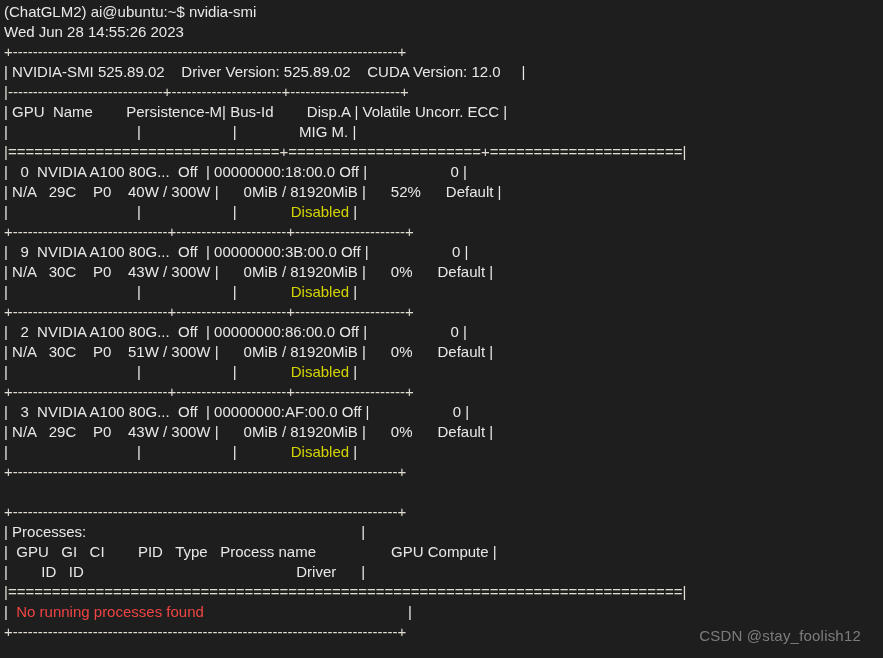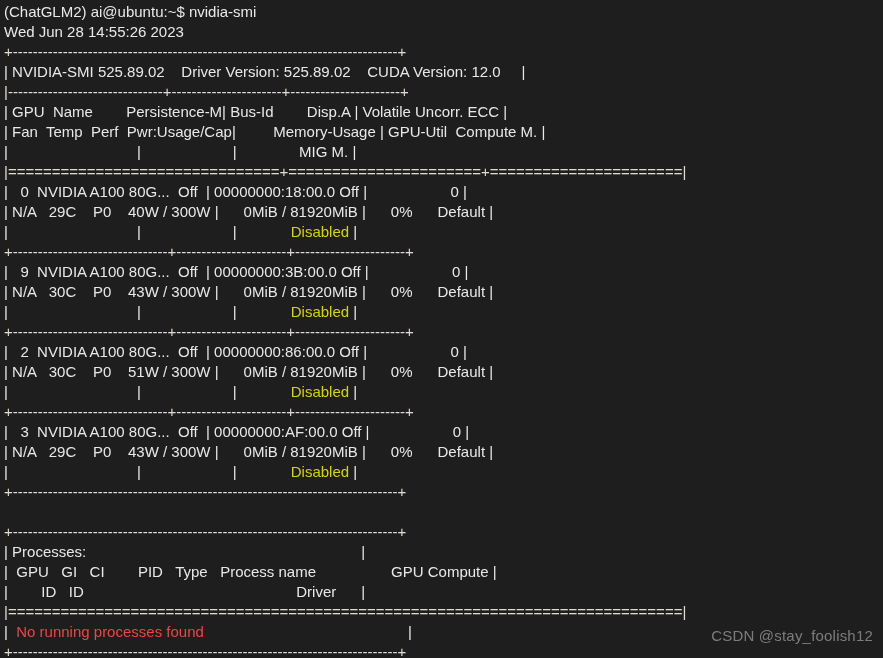--- a/index.html
+++ b/index.html
@@ -34,21 +34,21 @@
   .c-border  { color: #e0dcd2; }
   .c-yellow  { color: #d4d400; margin-top: 24px; }
   .c-red     { color: #ef4444; margin-top: 8px; }
   .c-prompt  { color: #e8e8e8; }
 
   
   .line span { font: inherit; }
 
   #watermark {
     position: absolute;
-    right: 10px;
+    right: 22px;
     bottom: 12px;
     color: #8d8d8d;
     font-family: "Liberation Sans", sans-serif;
     font-size: 15px;
     letter-spacing: 0.2px;
     opacity: 0.85;
     pointer-events: none;
   }
 </style>
 </head>
@@ -57,26 +57,25 @@
 <div id="terminal">
 
   <div class="line c-prompt">(ChatGLM2) ai@ubuntu:~$ nvidia-smi</div>
   <div class="line c-default">Wed Jun 28 14:55:26 2023</div>
 
   <div class="line c-border">+-----------------------------------------------------------------------------+</div>
   <div class="line c-default">| NVIDIA-SMI 525.89.02    Driver Version: 525.89.02    CUDA Version: 12.0     |</div>
   <div class="line c-border">|-------------------------------+----------------------+----------------------+</div>
 
   <div class="line c-default">| GPU  Name        Persistence-M| Bus-Id        Disp.A | Volatile Uncorr. ECC |</div>
-  <div class="line c-default">| Fan  Temp  Perf  Pwr:Usage/Cap|         Memory-Usage | GPU-Util  Compute M. |</div>
   <div class="line c-default">|                               |                      |               MIG M. |</div>
   <div class="line c-border">|===============================+======================+======================|</div>
 
   <div class="line c-default">|   0  NVIDIA A100 80G...  Off  | 00000000:18:00.0 Off |                    0 |</div>
-  <div class="line c-default">| N/A   29C    P0    40W / 300W |      0MiB / 81920MiB |      0%      Default |</div>
+  <div class="line c-default">| N/A   29C    P0    40W / 300W |      0MiB / 81920MiB |      52%      Default |</div>
   <div class="line"><span class="c-default">|                               |                      |             </span><span class="c-yellow">Disabled</span><span class="c-default"> |</span></div>
   <div class="line c-border">+-------------------------------+----------------------+----------------------+</div>
 
   <div class="line c-default">|   9  NVIDIA A100 80G...  Off  | 00000000:3B:00.0 Off |                    0 |</div>
   <div class="line c-default">| N/A   30C    P0    43W / 300W |      0MiB / 81920MiB |      0%      Default |</div>
   <div class="line"><span class="c-default">|                               |                      |             </span><span class="c-yellow">Disabled</span><span class="c-default"> |</span></div>
   <div class="line c-border">+-------------------------------+----------------------+----------------------+</div>
 
   <div class="line c-default">|   2  NVIDIA A100 80G...  Off  | 00000000:86:00.0 Off |                    0 |</div>
   <div class="line c-default">| N/A   30C    P0    51W / 300W |      0MiB / 81920MiB |      0%      Default |</div>

